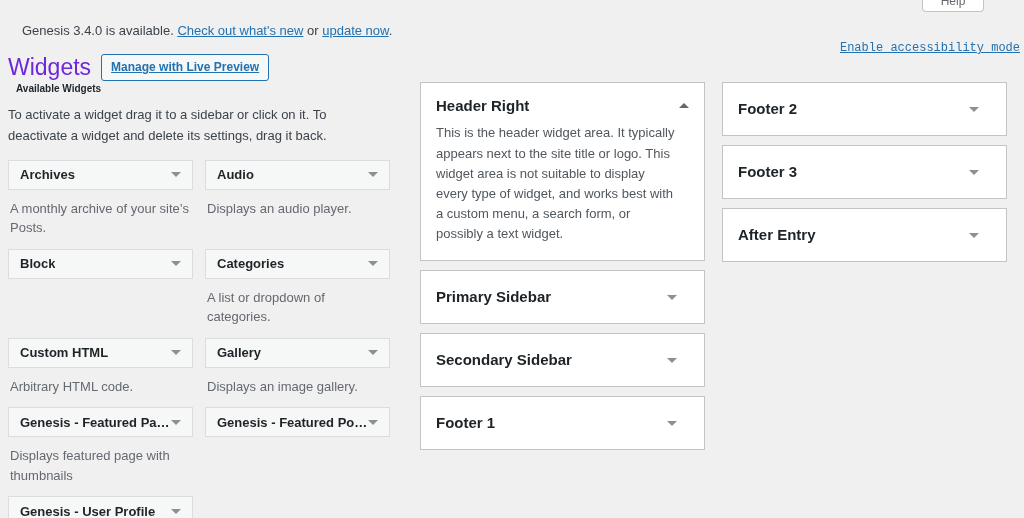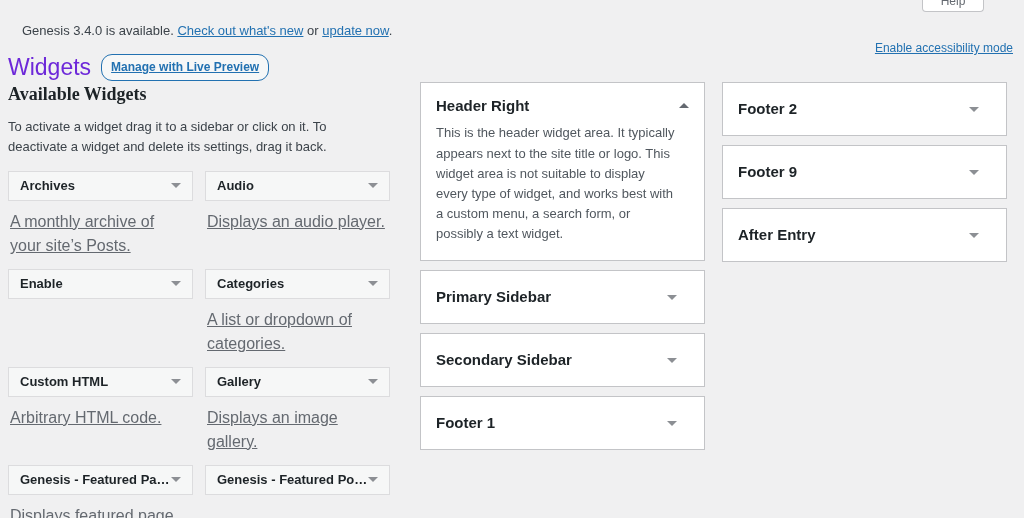--- a/index.html
+++ b/index.html
@@ -44,24 +44,25 @@
   }
   .notice a {
     color: #2271b1;
     text-decoration: underline;
   }
 
   
   .access-link {
     position: absolute;
     top: 41px;
-    right: 11px;
+    right: 4px;
     font-size: 12px;
     color: #2271b1;
     text-decoration: underline;
+    font-family: Liberation Mono, monospace;
   }
 
   
   .title-row {
     display: flex;
     align-items: center;
     padding: 12px 0 0 8px;
     gap: 10px;
   }
   .page-title {
@@ -69,21 +70,21 @@
     font-weight: 400;
     color: #6d28d9;
     line-height: 1.3;
     margin: 0;
   }
   .live-preview-btn {
     display: inline-block;
     padding: 3px 9px 4px;
     background: #f6f7f7;
     border: 1px solid #2271b1;
-    border-radius: 11px;
+    border-radius: 3px;
     color: #2271b1;
     font-size: 12px;
     font-weight: bold;
     line-height: 1.5;
     white-space: nowrap;
   }
 
   
   .layout {
     position: relative;
@@ -91,26 +92,25 @@
   }
 
   
   .available {
     position: absolute;
     left: 8px;
     top: 0;
     width: 382px;
   }
   .available h2 {
-    font-size: 18px;
+    font-size: 10px;
     font-weight: bold;
     color: #1d2327;
-    margin: 0 0 9px 0;
+    margin: 0 0 9px 8px;
     line-height: 1.4;
-    font-family: Liberation Serif, serif;
   }
   .available .intro {
     font-size: 13px;
     color: #3c434a;
     line-height: 1.55;
     margin: 0 0 14px 0;
     max-width: 378px;
   }
   .widget-grid {
     display: flex;
@@ -132,25 +132,24 @@
   }
   .widget-card .wname {
     font-size: 13px;
     font-weight: bold;
     color: #1d2327;
     white-space: nowrap;
     overflow: hidden;
     text-overflow: ellipsis;
   }
   .widget-desc {
-    font-size: 16px;
+    font-size: 13px;
     color: #646970;
     line-height: 1.5;
     padding: 9px 4px 11px 2px;
-    text-decoration: underline;
   }
 
   
   .chev {
     width: 11px;
     height: 11px;
     flex: 0 0 auto;
     position: relative;
   }
   .chev::after {
@@ -235,21 +234,21 @@
         </div>
         <div class="widget-cell">
           <div class="widget-card">
             <span class="wname">Audio</span>
             <span class="chev down"></span>
           </div>
           <div class="widget-desc">Displays an audio player.</div>
         </div>
         <div class="widget-cell">
           <div class="widget-card">
-            <span class="wname">Enable</span>
+            <span class="wname">Block</span>
             <span class="chev down"></span>
           </div>
         </div>
         <div class="widget-cell">
           <div class="widget-card">
             <span class="wname">Categories</span>
             <span class="chev down"></span>
           </div>
           <div class="widget-desc">A list or dropdown of categories.</div>
         </div>
@@ -319,21 +318,21 @@
       </div>
     <div class="sb-col" id="sb-col-right">
         <div class="area collapsed">
           <div class="area-head">
             <span class="area-title">Footer 2</span>
             <span class="chev down"></span>
           </div>
         </div>
         <div class="area collapsed">
           <div class="area-head">
-            <span class="area-title">Footer 9</span>
+            <span class="area-title">Footer 3</span>
             <span class="chev down"></span>
           </div>
         </div>
         <div class="area collapsed">
           <div class="area-head">
             <span class="area-title">After Entry</span>
             <span class="chev down"></span>
           </div>
         </div>
       </div>

